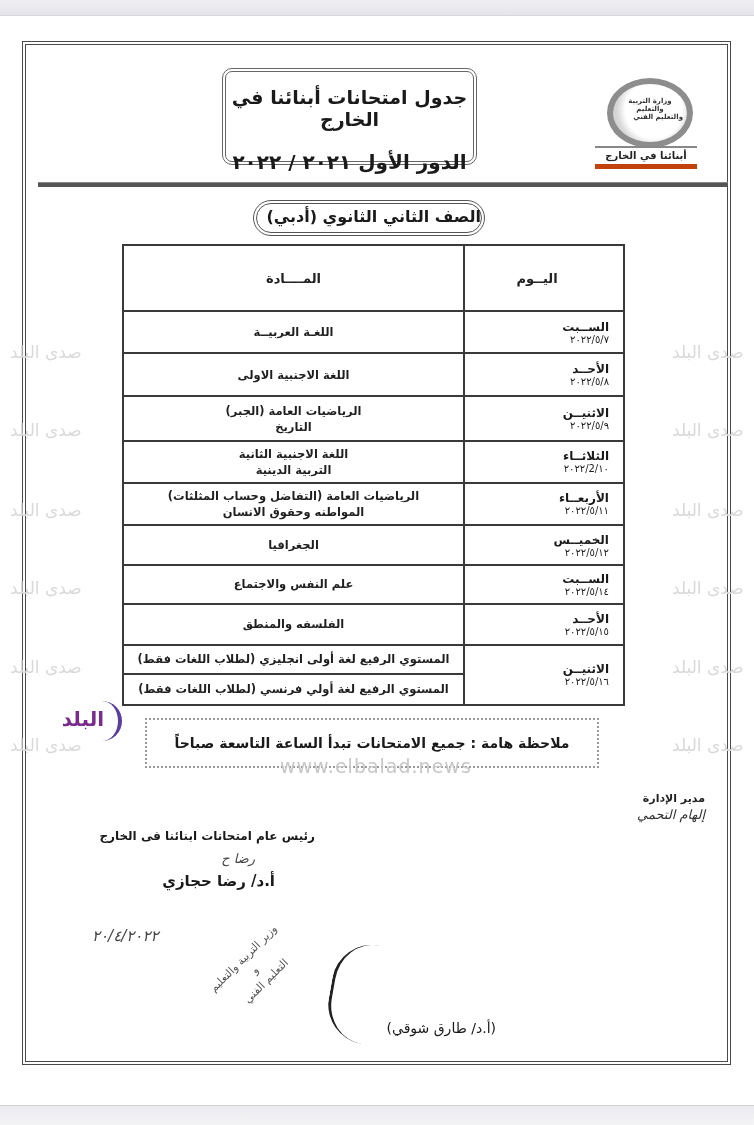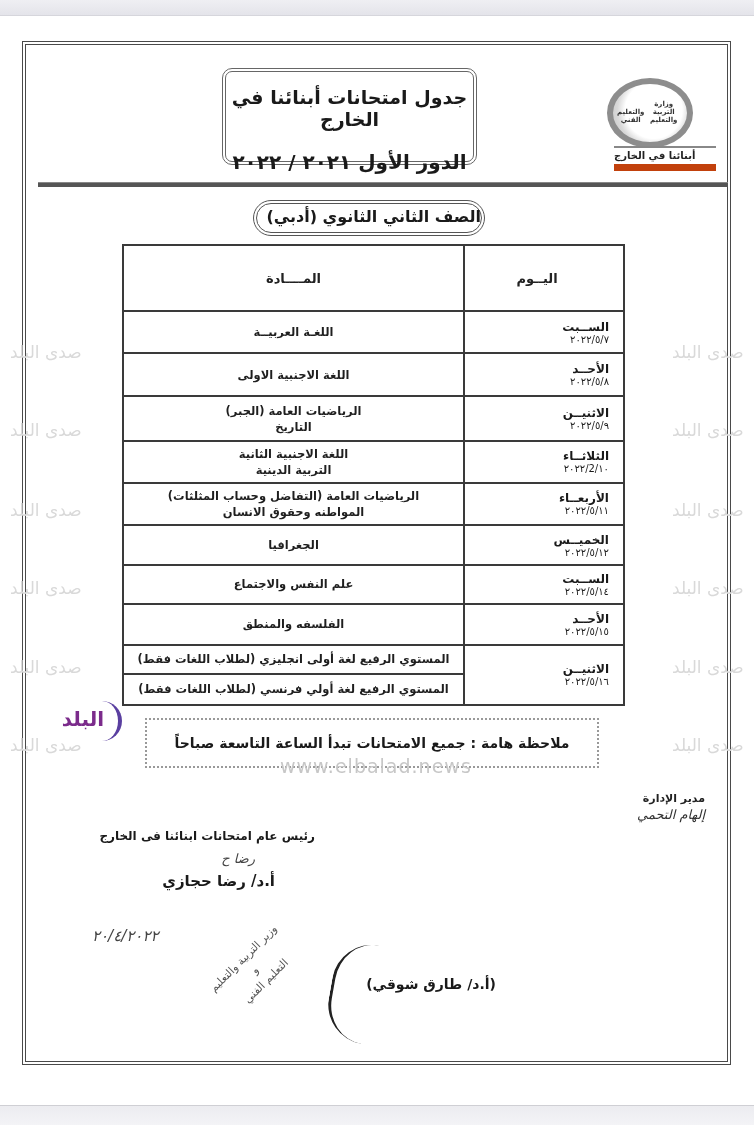--- a/index.html
+++ b/index.html
@@ -41,27 +41,27 @@
     .logo {
       position: absolute; left: 595px; top: 76px; width: 110px; height: 90px;
     }
     .logo-ring {
       position: absolute; left: 12px; top: 2px; width: 86px; height: 70px;
       border-radius: 50%; border: 6px solid #8d8d8d; box-sizing: border-box;
       background: radial-gradient(circle at 55% 45%, #fff 55%, #d9d9d9 70%, #bdbdbd 100%);
     }
     .logo-mark {
       position: absolute; left: 22px; top: 18px; width: 66px; height: 30px;
-      display: flex; align-items: flex-end; justify-content: center;
+      display: flex; flex-direction: column; align-items: flex-start; justify-content: center;
       font-size: 7px; line-height: 8px; color: #333; font-weight: bold; direction: rtl; text-align: center;
     }
     .logo-caption {
-      position: absolute; left: 19px; top: 70px; width: 102px; height: 16px;
-      border-top: 2px solid #888; border-bottom: 7px solid #c2410c;
-      font-size: 10px; font-weight: bold; text-align: left; direction: rtl; line-height: 16px; color: #222;
+      position: absolute; left: 0; top: 70px; width: 102px; height: 16px;
+      border-top: 2px solid #888; border-bottom: 5px solid #c2410c;
+      font-size: 10px; font-weight: bold; text-align: center; direction: rtl; line-height: 16px; color: #222;
     }
     .grade-pill {
       position: absolute; left: 253px; top: 200px; width: 232px; height: 36px;
       border: 4px double #555; border-radius: 18px; box-sizing: border-box;
       text-align: right; direction: rtl; font-weight: bold; font-size: 16px; line-height: 26px;
     }
     .schedule {
       position: absolute; left: 122px; top: 244px; width: 503px; height: 462px;
       border-collapse: collapse; direction: rtl;
     }
@@ -107,21 +107,21 @@
     .deputy .t2 { font-weight: bold; font-size: 12px; margin-top: 14px; }
     .deputy .sig { font-style: italic; font-size: 13px; color: #444; margin-top: 8px; padding-right: 60px; text-align: right; }
     .deputy .name { font-weight: bold; font-size: 15px; margin-top: 6px; padding-right: 40px; }
     .handdate {
       position: absolute; left: 92px; top: 927px; font-size: 15px; color: #444; font-style: italic; letter-spacing: 2px;
     }
     .minister {
       position: absolute; left: 300px; top: 932px; width: 256px; direction: rtl; text-align: right;
     }
     .minister .t1 { font-weight: bold; font-size: 12.5px; color: #1a1a1a; }
-    .minister .name { font-weight: bold; font-size: 14px; margin-top: 44px; padding-right: 60px; color: #1a1a1a; }
+    .minister .name { font-weight: normal; font-size: 14px; margin-top: 88px; padding-right: 60px; color: #1a1a1a; }
     .stamp {
       position: absolute; left: 200px; top: 940px; width: 140px; height: 90px;
       transform: rotate(-45deg); font-size: 11px; color: #555; direction: rtl; text-align: center; line-height: 16px;
     }
     .signature-mark {
       position: absolute; left: 330px; top: 945px; width: 80px; height: 100px;
       border-left: 3px solid #222; border-radius: 40px 0 0 40px; transform: rotate(10deg);
     }
   </style>
 </head>

